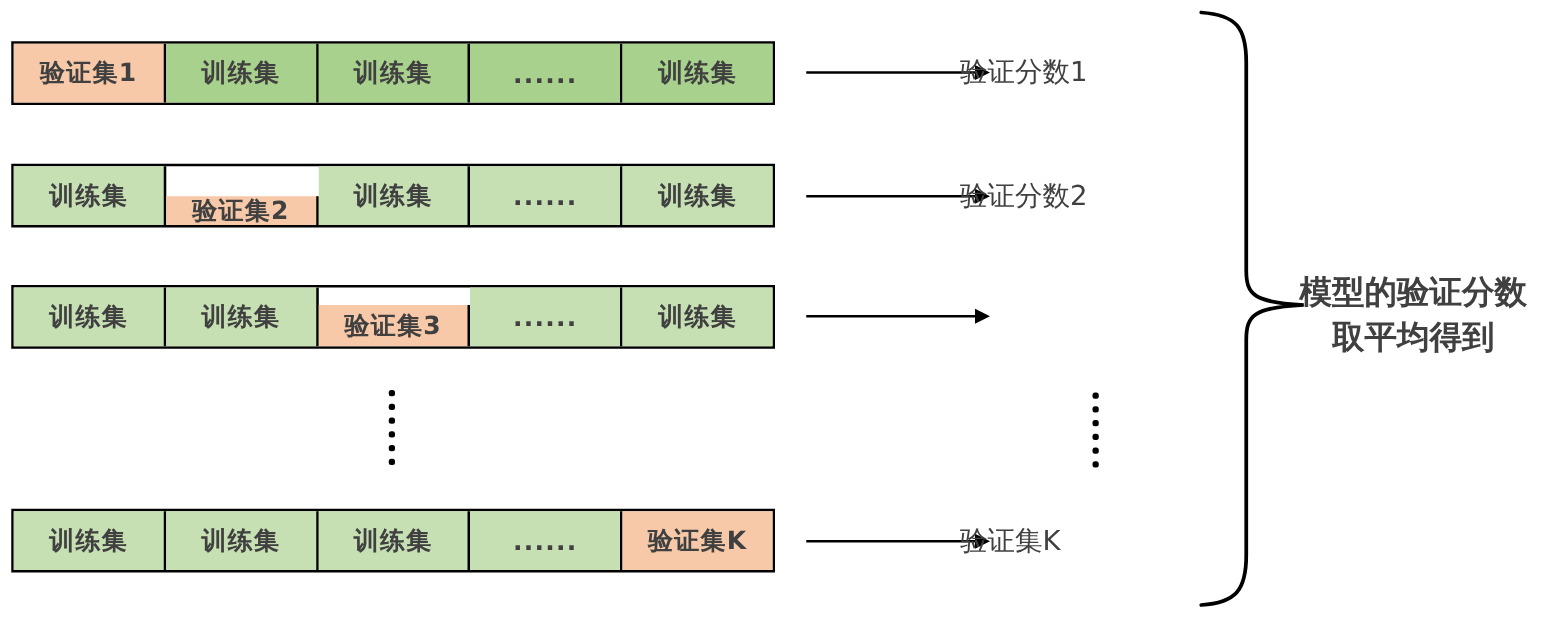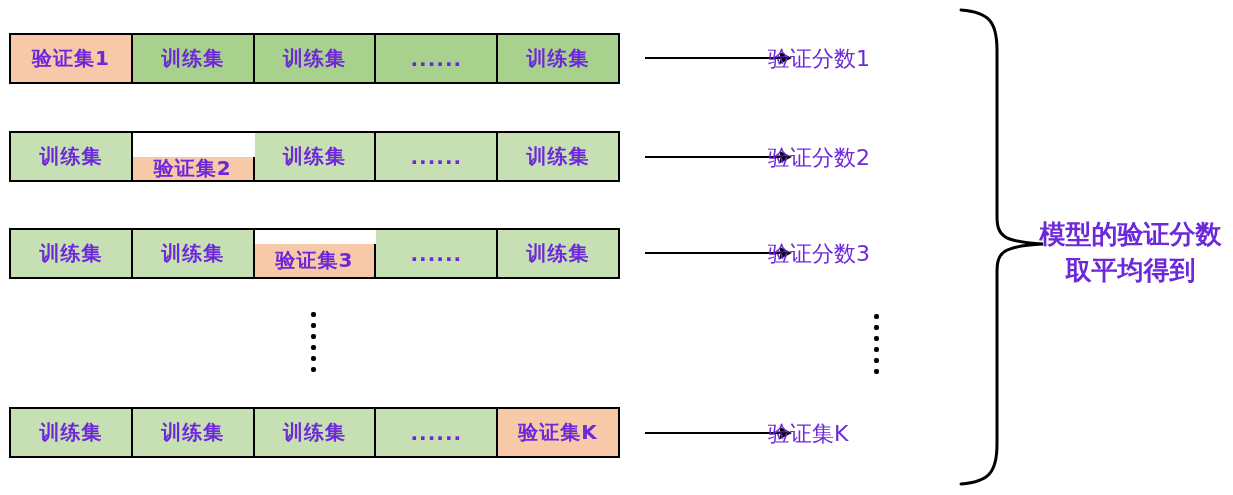--- a/index.html
+++ b/index.html
@@ -1,18 +1,18 @@
 <!DOCTYPE html>
 <html><head>
 <meta charset="utf-8">
 <style>
   html,body{margin:0;padding:0;background:#ffffff;}
   #canvas{
     position:relative;width:1233px;height:495px;background:#ffffff;overflow:hidden;
-    font-family:"DejaVu Sans","Liberation Sans",sans-serif;color:#6d28d9;
+    font-family:"DejaVu Sans","Liberation Sans",sans-serif;color:#404040;
   }
   .fold-row{
     position:absolute;left:9px;width:611px;height:51px;display:flex;
     border:2px solid #000;box-sizing:border-box;background:#fff;
   }
   .cell{
     flex:1;display:flex;align-items:center;justify-content:center;
     border-right:2px solid #000;box-sizing:border-box;
     font-size:20px;font-weight:bold;letter-spacing:1px;white-space:nowrap;
   }
@@ -60,21 +60,20 @@
   <div class="score" style="top:144px">验证分数2</div>
 
   <div class="fold-row" style="top:228px">
     <div class="cell" style="background-color: rgb(198, 224, 180);">训练集</div>
     <div class="cell" style="background-color: rgb(198, 224, 180);">训练集</div>
     <div class="cell" style="background-color: rgb(247, 201, 168); margin-top: 14px;">验证集3</div>
     <div class="cell" style="background-color: rgb(198, 224, 180);">......</div>
     <div class="cell" style="background-color: rgb(198, 224, 180);">训练集</div>
   </div>
   <div class="arrow" style="top:252px"></div>
-  <div class="score" style="top:240px">验证分数3</div>
 
   <div class="vdots" style="left:311px;top:312px">
     <span class="dot"></span>
       <span class="dot"></span>
       <span class="dot"></span>
     <span class="dot"></span>
       <span class="dot"></span>
       <span class="dot"></span>
   </div>
 

